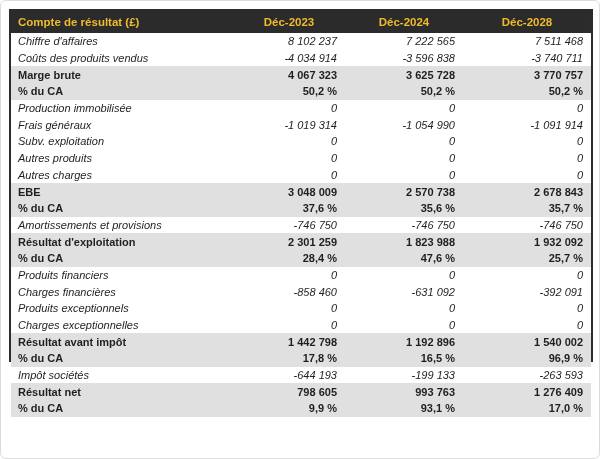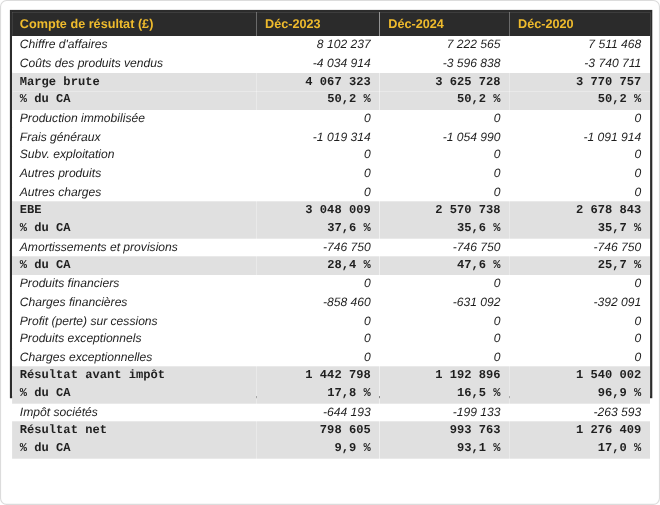--- a/index.html
+++ b/index.html
@@ -45,55 +45,55 @@
     background: #2b2b2b;
     color: #efbb2d;
     font-weight: 700;
     font-size: 11.5px;
     height: 22px;
     padding: 0 8px;
     white-space: nowrap;
     overflow: hidden;
   }
   th.th-label { text-align: left; padding-left: 7px; }
-  th.th-num  { text-align: left; }
+  th.th-num  { text-align: center; }
 
   tbody td {
     height: 16.7px;
     padding: 0 8px;
     font-size: 11px;
     color: #1f1f1f;
     white-space: nowrap;
     overflow: hidden;
     vertical-align: middle;
   }
   td.cell-label { text-align: left; padding-left: 7px; }
   td.cell-num   { text-align: right; }
 
   tr.row-normal td { background: #ffffff; font-weight: 400; font-style: italic; }
-  tr.row-summary td { background: #e0e0e0; font-weight: 700; font-family: Liberation Mono, monospace; }
+  tr.row-summary td { background: #e0e0e0; font-weight: 700; }
 </style>
 </head>
 <body>
 
 <div class="canvas">
   <div class="table-wrap">
     <table class="fin-table">
       <colgroup>
         <col class="c-label">
           <col class="c-y1">
           <col class="c-y2">
           <col class="c-y3">
       </colgroup>
       <thead>
         <tr>
           <th class="th-label">Compte de résultat (£)</th>
           <th class="th-num">Déc-2023</th>
           <th class="th-num">Déc-2024</th>
-          <th class="th-num">Déc-2020</th>
+          <th class="th-num">Déc-2028</th>
         </tr>
       </thead>
       <tbody id="rows">
           <tr class="row-normal">
             <td class="cell-label">Chiffre d'affaires</td>
             <td class="cell-num">8 102 237</td>
             <td class="cell-num">7 222 565</td>
             <td class="cell-num">7 511 468</td>
           </tr>
           <tr class="row-normal">
@@ -156,44 +156,44 @@
             <td class="cell-num">35,6 %</td>
             <td class="cell-num">35,7 %</td>
           </tr>
           <tr class="row-normal">
             <td class="cell-label">Amortissements et provisions</td>
             <td class="cell-num">-746 750</td>
             <td class="cell-num">-746 750</td>
             <td class="cell-num">-746 750</td>
           </tr>
           <tr class="row-summary">
+            <td class="cell-label">Résultat d'exploitation</td>
+            <td class="cell-num">2 301 259</td>
+            <td class="cell-num">1 823 988</td>
+            <td class="cell-num">1 932 092</td>
+          </tr>
+          <tr class="row-summary">
             <td class="cell-label">% du CA</td>
             <td class="cell-num">28,4 %</td>
             <td class="cell-num">47,6 %</td>
             <td class="cell-num">25,7 %</td>
           </tr>
           <tr class="row-normal">
             <td class="cell-label">Produits financiers</td>
             <td class="cell-num">0</td>
             <td class="cell-num">0</td>
             <td class="cell-num">0</td>
           </tr>
           <tr class="row-normal">
             <td class="cell-label">Charges financières</td>
             <td class="cell-num">-858 460</td>
             <td class="cell-num">-631 092</td>
             <td class="cell-num">-392 091</td>
           </tr>
           <tr class="row-normal">
-            <td class="cell-label">Profit (perte) sur cessions</td>
-            <td class="cell-num">0</td>
-            <td class="cell-num">0</td>
-            <td class="cell-num">0</td>
-          </tr>
-          <tr class="row-normal">
             <td class="cell-label">Produits exceptionnels</td>
             <td class="cell-num">0</td>
             <td class="cell-num">0</td>
             <td class="cell-num">0</td>
           </tr>
           <tr class="row-normal">
             <td class="cell-label">Charges exceptionnelles</td>
             <td class="cell-num">0</td>
             <td class="cell-num">0</td>
             <td class="cell-num">0</td>

